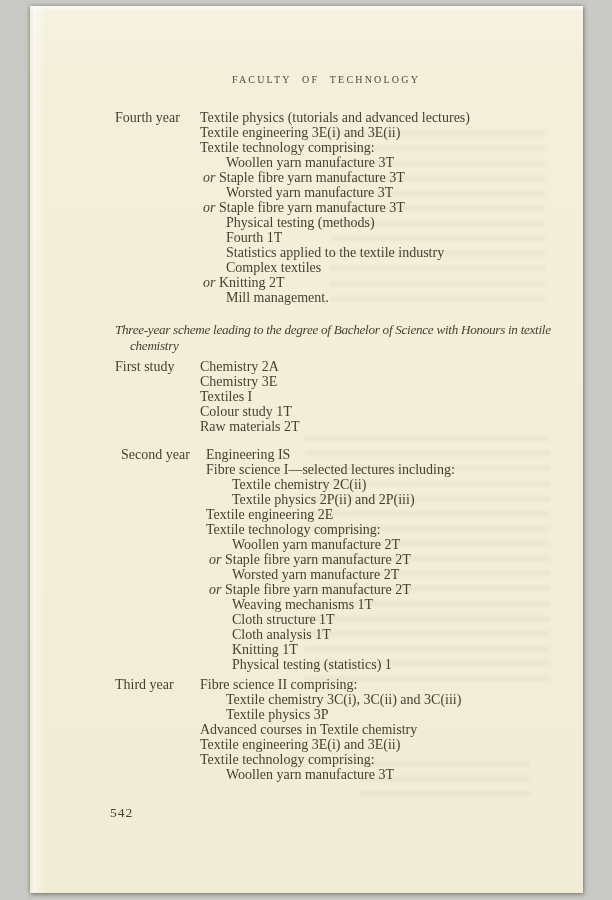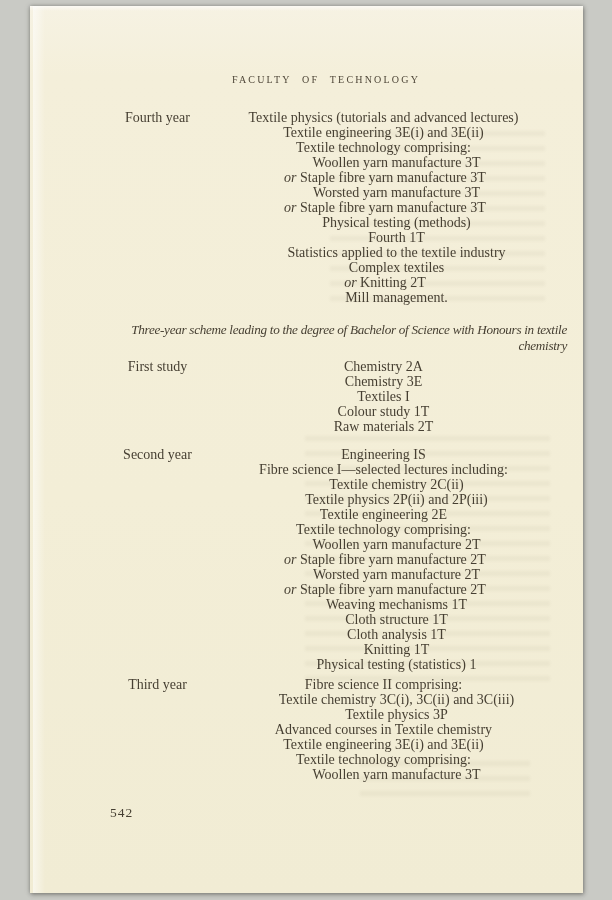--- a/index.html
+++ b/index.html
@@ -32,38 +32,38 @@
     color:#463f32;
     font-size:14px;line-height:15px;
   }
   .running-head{
     width:422px;text-align:center;
     font-size:10px;line-height:12px;
     letter-spacing:2.2px;word-spacing:6px;
     color:#4f4739;
     margin-bottom:24px;
   }
-  .year-block{display:flex;text-align:center;}
+  .year-block{display:flex;}
   .year-label{flex:0 0 85px;width:85px;}
   .course-list{flex:1 1 auto;}
   .course-line{white-space:nowrap;}
   .course-line.ind{padding-left:26px;}
   .course-line.orline{padding-left:3px;}
   .or-word{font-style:italic;}
   .scheme-heading{
     font-style:italic;
     margin-top:17px;
     font-size:13.2px;line-height:16px;
     letter-spacing:-0.3px;
     color:#463f32;
   }
-  .scheme-line{white-space:nowrap;text-align:right;}
+  .scheme-line{white-space:nowrap;}
   .scheme-cont{padding-left:15px;}
   [data-name="year-block-first-year"]{margin-top:5px;}
-  [data-name="year-block-second-year"]{margin-top:13px;}
+  [data-name="year-block-second-year"]{margin-top:13px;margin-left:6px;}
   [data-name="year-block-third-year"]{margin-top:5px;}
   .page-number{
     position:absolute;left:80px;top:799px;
     font-size:13.5px;letter-spacing:1px;color:#463f32;
   }
   
   .ghost{
     position:absolute;opacity:.055;filter:blur(1.5px);pointer-events:none;
     background:repeating-linear-gradient(180deg,#6b5e42 0 5px,transparent 5px 15px);
   }

